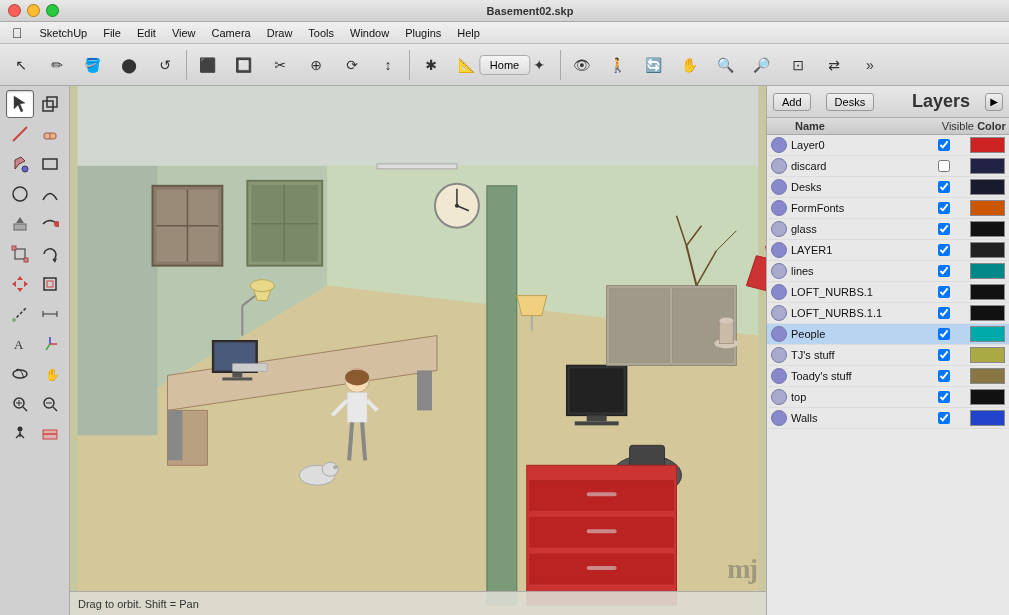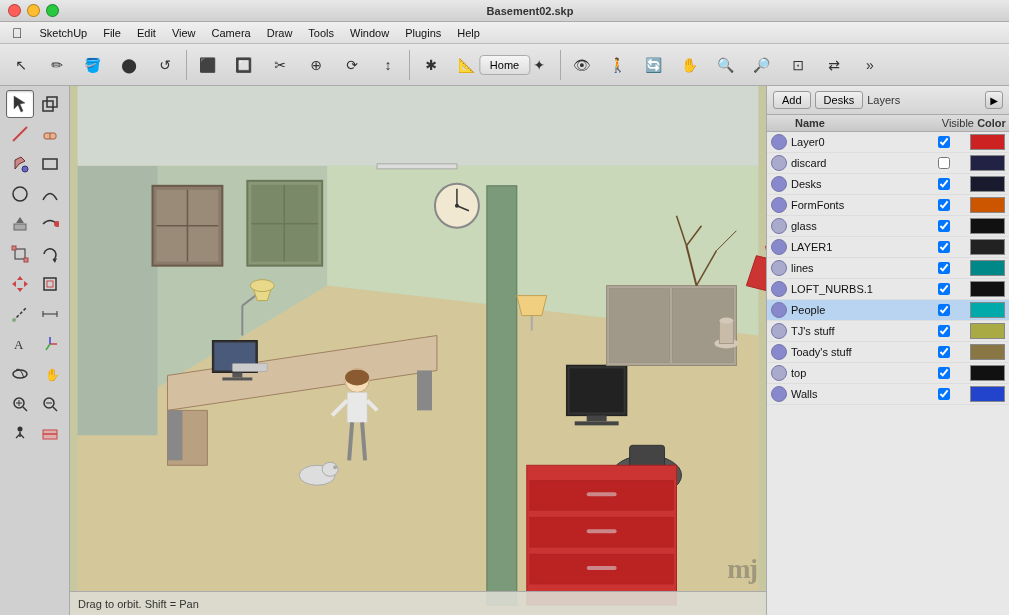--- a/index.html
+++ b/index.html
@@ -126,21 +126,21 @@
 
     
     .layers-panel {
       width: 243px;
       background: #e8e8e8;
       border-left: 1px solid #aaa;
       display: flex;
       flex-direction: column;
       flex-shrink: 0;
     }
-    .layers-title { font-size: 11px; font-weight: normal; color: #333; flex: 1; text-align: left; }
+    .layers-title { font-size: 18px; font-weight: bold; color: #333; flex: 1; text-align: right; }
     .layers-btn {
       padding: 2px 8px;
       background: linear-gradient(to bottom, #f0f0f0, #d8d8d8);
       border: 1px solid #999;
       border-radius: 3px;
       font-size: 11px;
       cursor: pointer;
     }
     .layers-arrow {
       width: 18px; height: 18px;
@@ -571,21 +571,21 @@
 
     <div class="status-bar">
       <span>Drag to orbit.  Shift = Pan</span>
     </div>
 
     <div class="watermark">mj</div>
   </div>
 
   <div class="layers-panel">
 
-    <div style="display:flex; align-items:center; background: linear-gradient(to bottom, #e8e8e8, #d4d4d4); border-bottom:1px solid #aaa; padding: 5px 6px; gap:4px;">
+    <div style="display:flex; align-items:center; background: linear-gradient(to bottom, #e8e8e8, #d4d4d4); border-bottom:1px solid #aaa; padding: 5px 6px; gap:15px;">
       <button class="layers-btn">Add</button>
       <button class="layers-btn">Desks</button>
       <span class="layers-title">Layers</span>
       <div class="layers-arrow">▶</div>
     </div>
 
     <div class="layers-col-headers">
       <div class="col-name">Name</div>
       <div class="col-visible">Visible</div>
       <div class="col-color">Color</div>
@@ -649,20 +649,28 @@
           <div class="layer-color-swatch" style="background: rgb(0, 136, 136); border: 1px solid rgb(136, 136, 136); margin: 2px 4px; cursor: pointer;"></div>
         </div>
         <div class="layer-row">
           <div class="layer-indicator" style="background: rgb(136, 136, 204); border: 1px solid rgb(119, 119, 170);"></div>
           <div class="layer-name">LOFT_NURBS.1</div>
           <div class="layer-check">
             <input type="checkbox" checked="" style="">
           </div>
           <div class="layer-color-swatch" style="background: rgb(17, 17, 17); border: 1px solid rgb(136, 136, 136); margin: 2px 4px; cursor: pointer;"></div>
         </div>
+        <div class="layer-row">
+          <div class="layer-indicator" style="background: rgb(170, 170, 204); border: 1px solid rgb(119, 119, 170);"></div>
+          <div class="layer-name">LOFT_NURBS.1.1</div>
+          <div class="layer-check">
+            <input type="checkbox" checked="" style="">
+          </div>
+          <div class="layer-color-swatch" style="background: rgb(17, 17, 17); border: 1px solid rgb(136, 136, 136); margin: 2px 4px; cursor: pointer;"></div>
+        </div>
         <div class="layer-row selected">
           <div class="layer-indicator" style="background: rgb(136, 136, 204); border: 1px solid rgb(119, 119, 170);"></div>
           <div class="layer-name">People</div>
           <div class="layer-check">
             <input type="checkbox" checked="" style="">
           </div>
           <div class="layer-color-swatch" style="background: rgb(0, 170, 170); border: 1px solid rgb(136, 136, 136); margin: 2px 4px; cursor: pointer;"></div>
         </div>
         <div class="layer-row">
           <div class="layer-indicator" style="background: rgb(170, 170, 204); border: 1px solid rgb(119, 119, 170);"></div>

